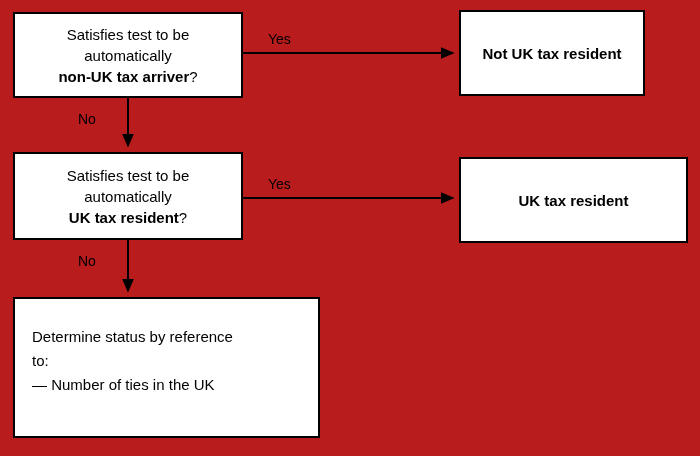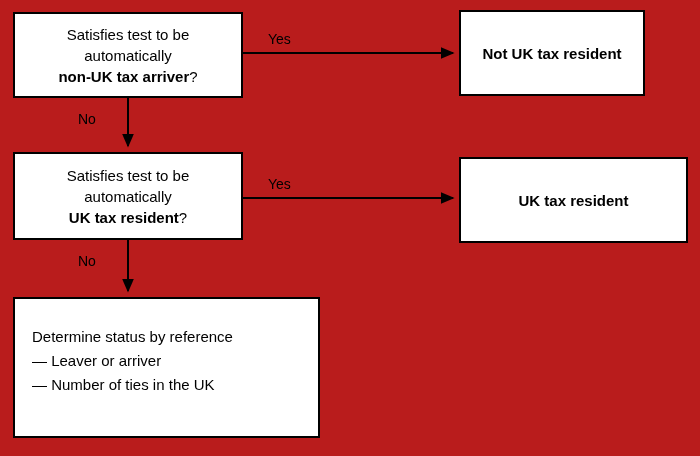--- a/index.html
+++ b/index.html
@@ -100,21 +100,21 @@
       <span class="bold">UK tax resident</span><span>?</span>
     </div>
   </div>
 
   <div class="box box-center" style="left:459px; top:157px; width:229px; height:86px;">
     <div class="box-text bold">UK tax resident</div>
   </div>
 
   <div class="box list-box" style="left:13px; top:297px; width:307px; height:141px;">
     <div class="list-line">Determine status by reference</div>
-    <div class="list-line">— Leaver or arriver</div>
+    <div class="list-line">to:</div>
     <div class="list-line">— Number of ties in the UK</div>
   </div>
 
   <div class="edge-label" style="left:268px; top:30px;">Yes</div>
 
   <div class="edge-label" style="left:78px; top:110px;">No</div>
 
   <div class="edge-label" style="left:268px; top:175px;">Yes</div>
 
   <div class="edge-label" style="left:78px; top:252px;">No</div>

